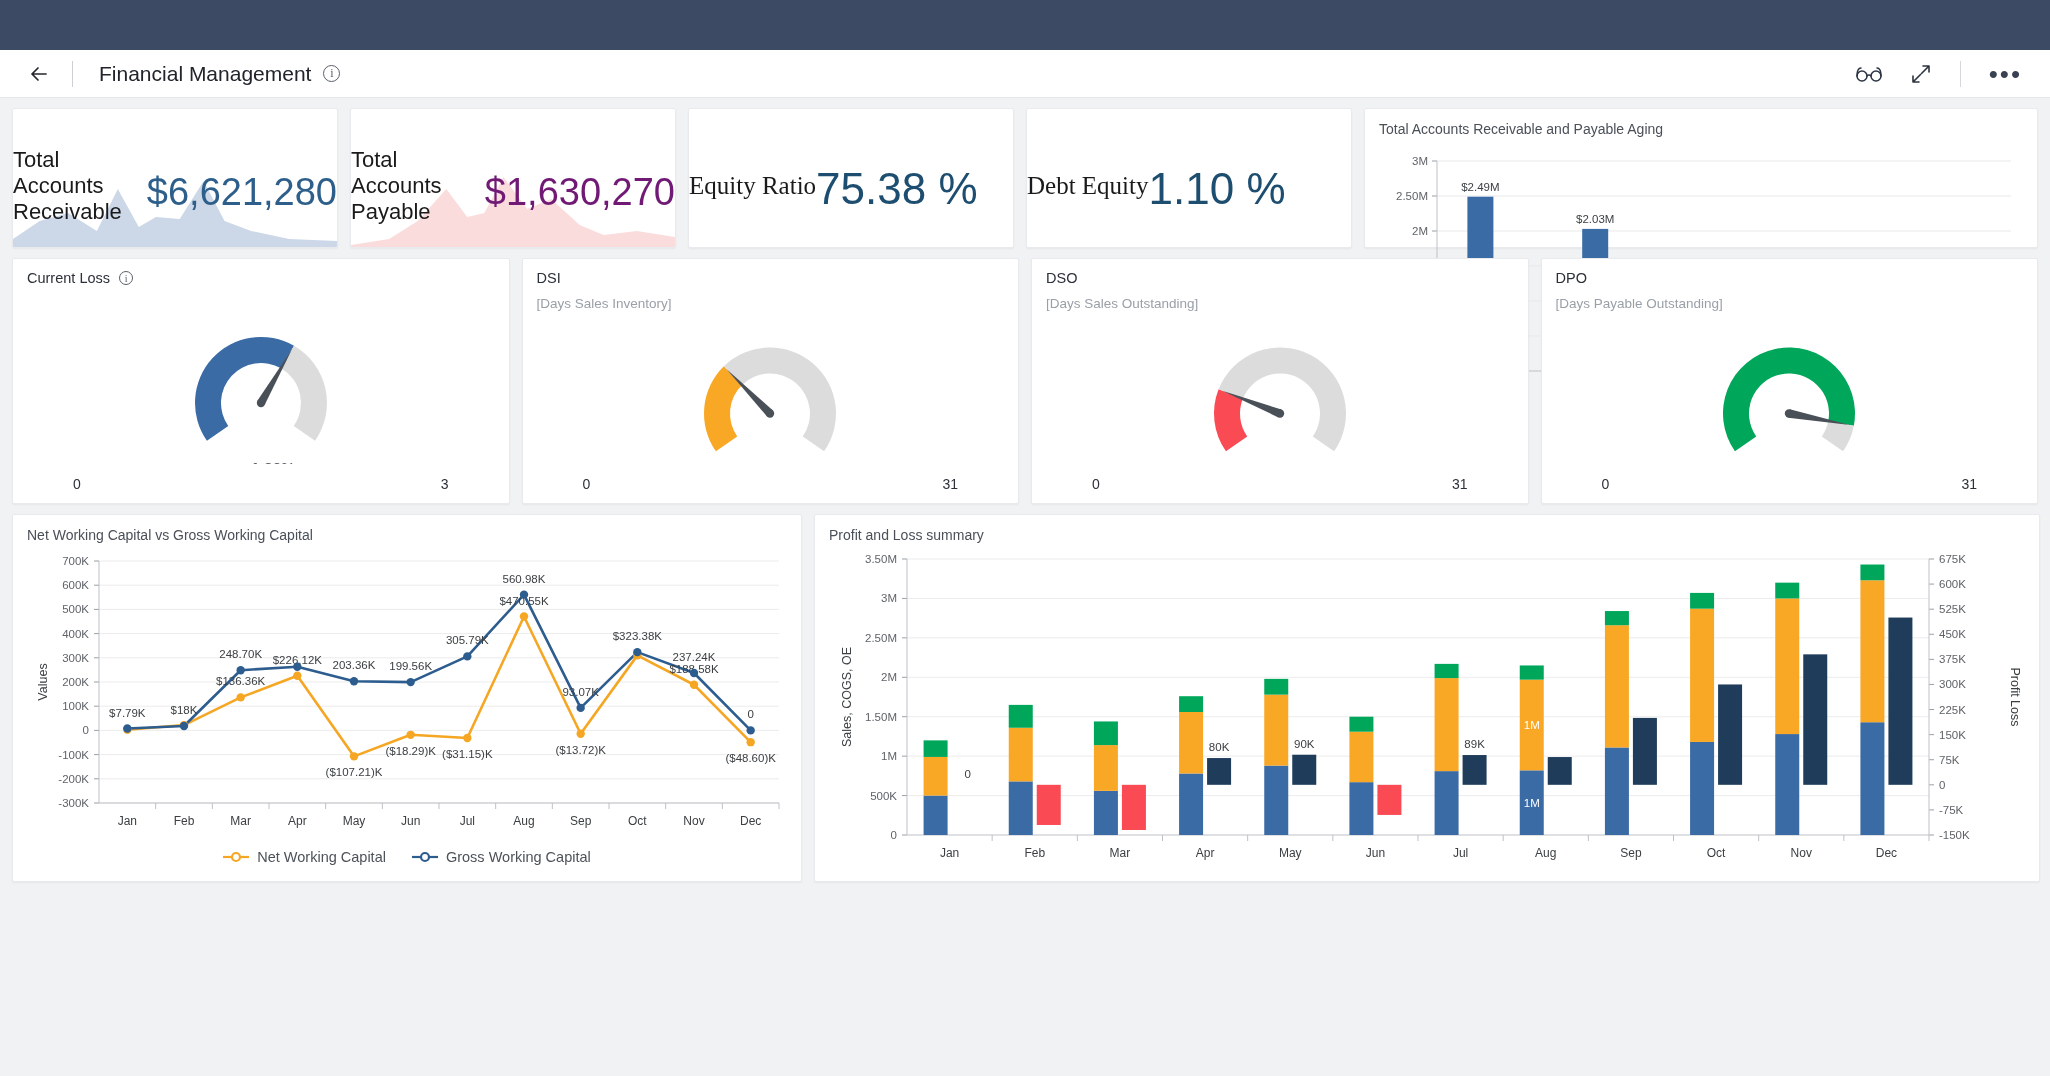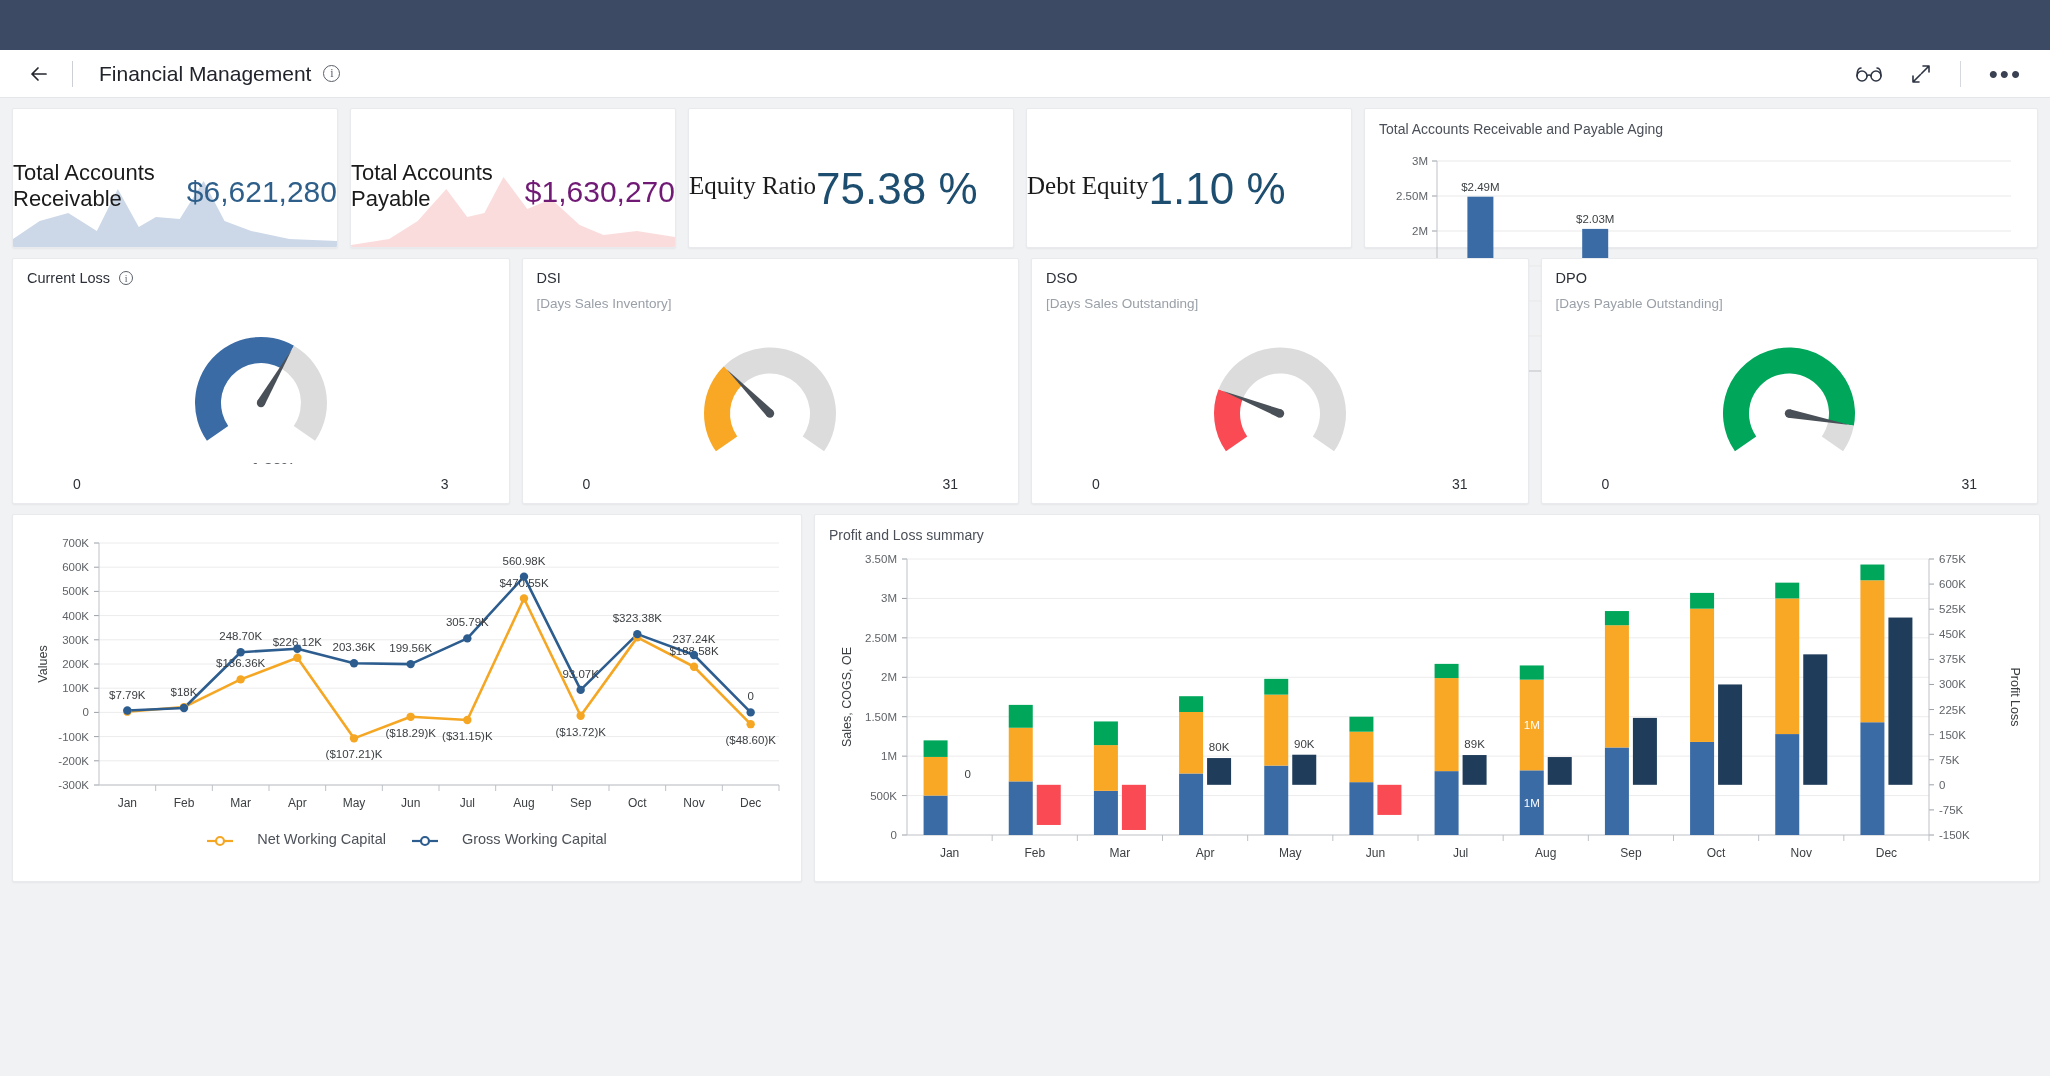--- a/index.html
+++ b/index.html
@@ -32,21 +32,21 @@
   .card {
     background:#fff; border:1px solid #e8eaed; border-radius:2px;
     box-shadow: 0 1px 2px rgba(0,0,0,0.05);
   }
 
   
   .row1 { height: 140px; }
   .kpi { flex: 1; position:relative; overflow:hidden;
          display:flex;align-items:center;justify-content:flex-start;padding-top:16px;}
   .kpi-title { font-size: 22px; color:#1a1a1a; z-index:2; font-weight:400; }
-  .kpi-value { font-size: 30px; z-index:2; margin-top: 12px; font-weight:400; }
+  .kpi-value { font-size: 38px; z-index:2; margin-top: 12px; font-weight:400; }
   .kpi-value.blue { color:#2e5f8a; }
   .kpi-spark { position:absolute; bottom:0; left:0; width:100%; height:78px; z-index:1; }
   .kpi-title-big { font-size:25px;font-family:Liberation Serif, serif; }
   .kpi-value-big { font-size:44px; }
 
   .agingcard { width: 674px; padding:12px 14px 6px 14px; }
   .panel-title { font-size:14px; color:#4a4f58; margin-bottom:2px; }
 
   
   .row2 { height: 246px; margin-top: 10px; }
@@ -56,21 +56,21 @@
   .g-sub { font-size:13.5px; color:#9aa0a8; margin-top:10px; }
   .gauge-wrap { flex:1; display:flex; align-items:center; justify-content:center; position:relative; }
   .gauge-minmax { display:flex; justify-content:space-between; font-size:14px; color:#2c3038; }
 
   
   .row3 { height: 368px; margin-top: 10px; }
   .chart-card { padding: 12px 14px 6px 14px; position:relative; }
   .nwc-card { width: 790px; }
   .pl-card { flex:1; }
   .legend-row { display:flex; justify-content:center; align-items:center; gap:26px; font-size:14.5px; color:#4d5259; }
-  .legend-item { display:flex; align-items:flex-end; gap:24px; }
+  .legend-item { display:flex; align-items:center; gap:8px; }
   svg text { font-family:"Liberation Sans", sans-serif; }
 </style>
 </head>
 <body>
 
 <div class="topbar"></div>
 
 <div class="header">
   <div class="back-btn">
     <svg width="24" height="24" viewBox="0 0 24 24" fill="none" stroke="#23262d" stroke-width="1.7">
@@ -276,20 +276,21 @@
         </div>
       <div class="gauge-minmax" style="padding:0 46px">
         <span>0</span>
         <span>31</span>
       </div>
     </div>
   </div>
 
   <div class="row row3">
     <div class="card chart-card nwc-card">
+      <div class="panel-title">Net Working Capital vs Gross Working Capital</div>
       <svg id="nwc-svg" width="762" height="300">
           <line x1="72" y1="258" x2="752" y2="258" stroke="#ececec"></line>
           <line x1="67" y1="258" x2="72" y2="258" stroke="#9aa0a6"></line>
           <text x="62" y="262" font-size="11.5" fill="#5f6368" text-anchor="end">-300K</text>
           <line x1="72" y1="233.8" x2="752" y2="233.8" stroke="#ececec"></line>
           <line x1="67" y1="233.8" x2="72" y2="233.8" stroke="#9aa0a6"></line>
           <text x="62" y="237.8" font-size="11.5" fill="#5f6368" text-anchor="end">-200K</text>
           <line x1="72" y1="209.6" x2="752" y2="209.6" stroke="#ececec"></line>
           <line x1="67" y1="209.6" x2="72" y2="209.6" stroke="#9aa0a6"></line>
           <text x="62" y="213.6" font-size="11.5" fill="#5f6368" text-anchor="end">-100K</text>

